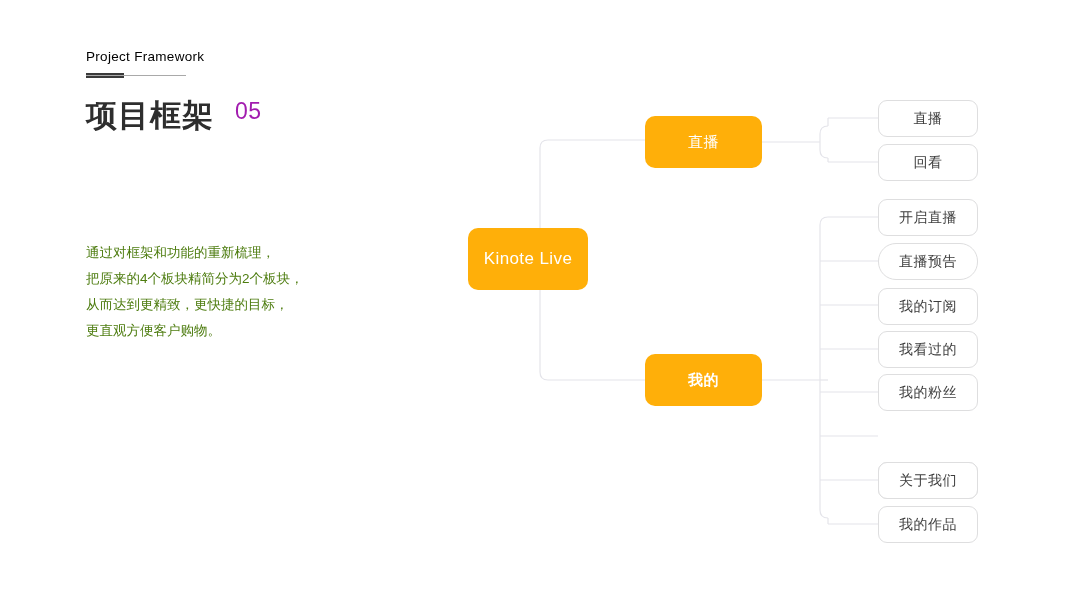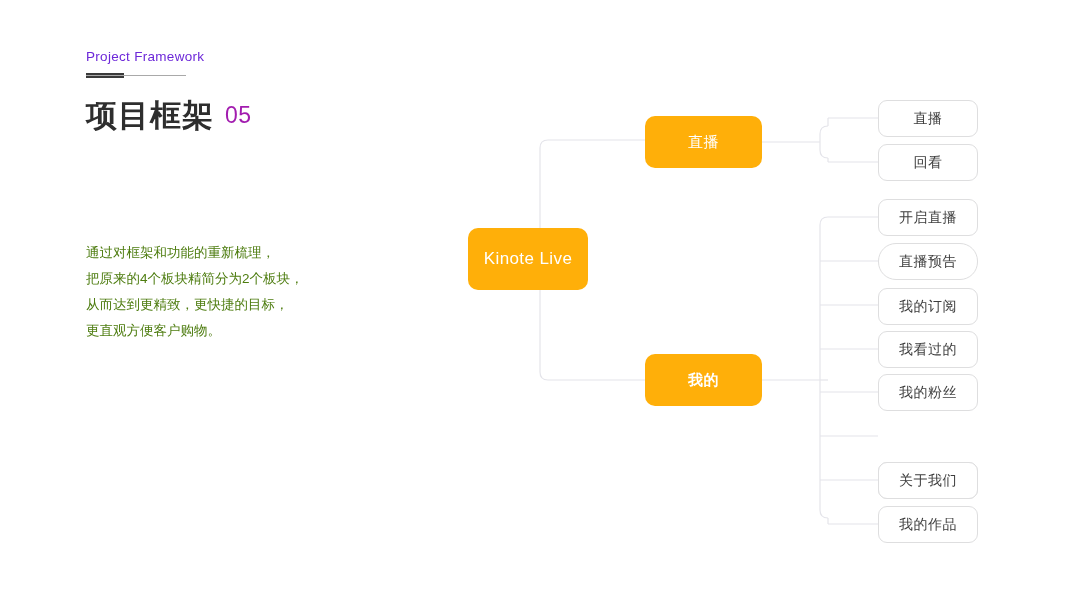--- a/index.html
+++ b/index.html
@@ -20,21 +20,21 @@
   
   #header-block {
     position: absolute;
     left: 86px;
     top: 50px;
     width: 330px;
   }
   #eyebrow {
     font-size: 13.5px;
     letter-spacing: 0.3px;
-    color: #6d28d9;
+    color: #000000;
     font-weight: 400;
     line-height: 1;
   }
   #rule {
     position: relative;
     margin-top: 9px;
     width: 100px;
     height: 5px;
   }
   #rule-thick {
@@ -49,22 +49,22 @@
     position: absolute;
     left: 0;
     top: 2px;
     width: 100px;
     height: 1px;
     background: #a9a9a9;
   }
   #title-row {
     margin-top: 20px;
     display: flex;
-    align-items: center;
-    gap: 11px;
+    align-items: flex-start;
+    gap: 21px;
   }
   #title-cn {
     font-size: 31px;
     font-weight: 700;
     color: #2e2e2e;
     letter-spacing: 1px;
     line-height: 1.15;
   }
   #title-num {
     font-size: 23px;

